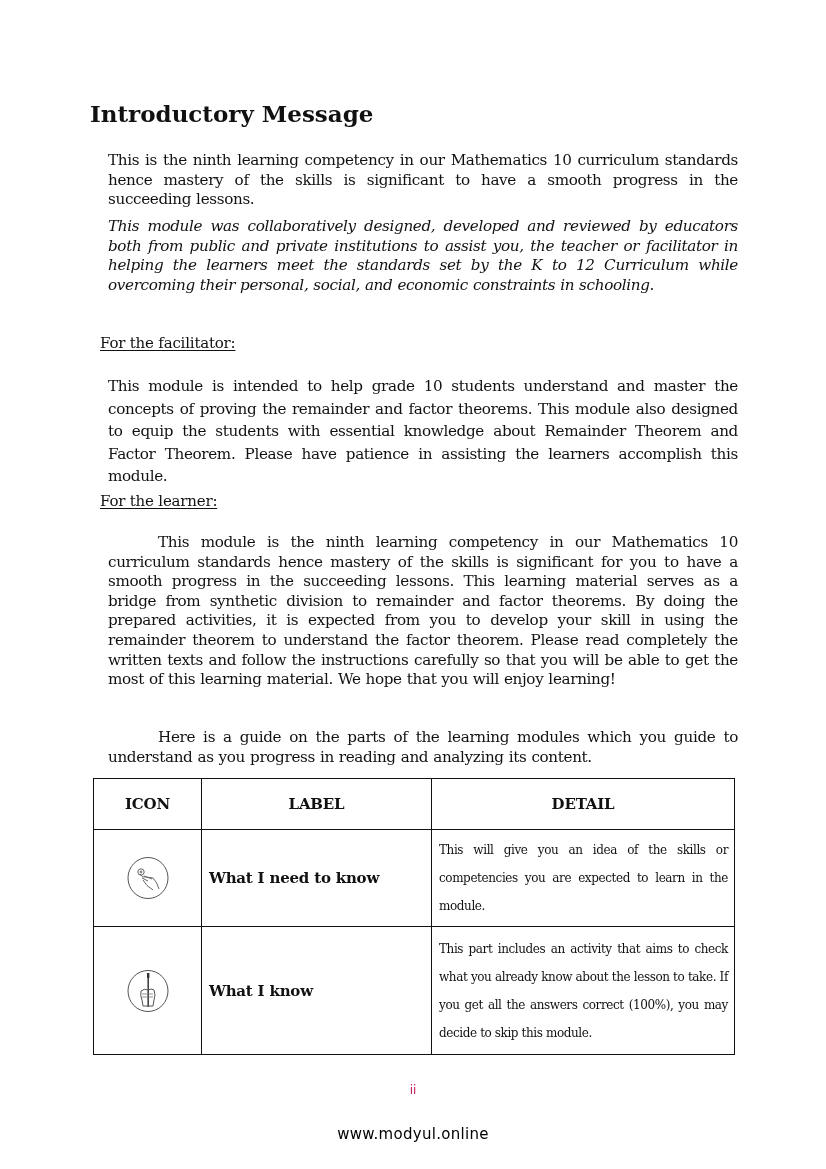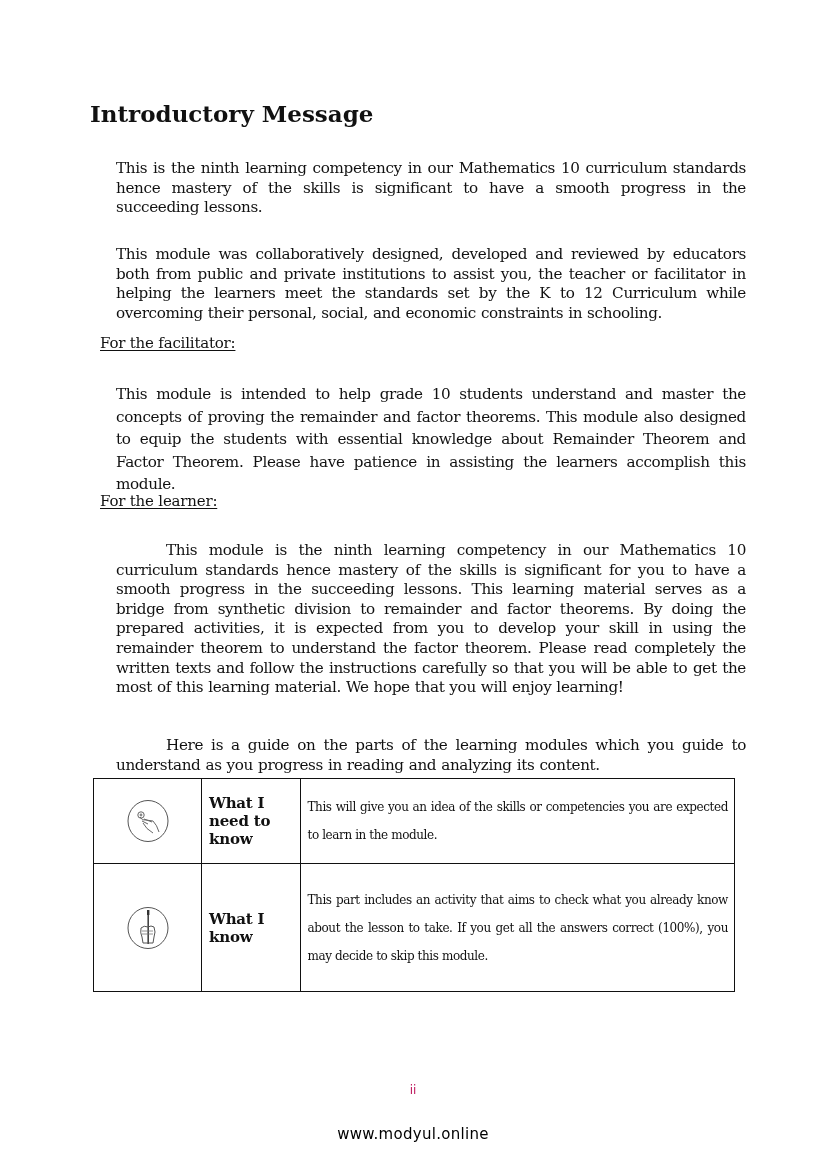--- a/index.html
+++ b/index.html
@@ -1,21 +1,21 @@
 <!DOCTYPE html>
 <html><head>
   <meta charset="utf-8">
   <style>
     html, body { margin: 0; padding: 0; background: #ffffff; }
     body { width: 826px; height: 1169px; position: relative; overflow: hidden;
            font-family: "DejaVu Serif", "Liberation Serif", serif; color: #111; }
     h1 { position: absolute; left: 90px; top: 100px; margin: 0;
          font-family: "DejaVu Serif", serif; font-weight: bold; font-size: 23px;
          letter-spacing: 0; color: #111; }
-    .para { position: absolute; left: 100px; width: 630px; margin: 16px;
+    .para { position: absolute; left: 100px; width: 630px; margin: 8px;
             font-size: 15.2px; line-height: 21.2px; text-align: justify;
             text-align-last: left; letter-spacing: -0.35px; word-spacing: 0.5px; }
     .para.tight { line-height: 19.6px; }
     .para.loose { line-height: 22.5px; }
     .indent { text-indent: 50px; }
     .subhead { position: absolute; left: 100px; margin: 0; font-weight: normal;
                font-size: 15px; text-decoration: underline; text-underline-offset: 2px;
                letter-spacing: -0.2px; }
     table.guide { position: absolute; left: 93px; top: 778px; width: 642px;
                   border-collapse: collapse; font-size: 14.5px; }
@@ -35,34 +35,39 @@
                  font-family: "DejaVu Sans", sans-serif; font-size: 15px; color: #000000;
                  letter-spacing: 0.3px; }
   </style>
 </head>
 <body>
 
 <h1>Introductory Message</h1>
 
 <p class="para tight" style="top:143px;">This is the ninth learning competency in our Mathematics 10 curriculum standards hence mastery of the skills is significant to have a smooth progress in the succeeding lessons.</p>
 
-<p class="para tight" style="top:229px;">This module was collaboratively designed, developed and reviewed by educators both from public and private institutions to assist you, the teacher or facilitator in helping the learners meet the standards set by the K to 12 Curriculum while overcoming their personal, social, and economic constraints in schooling.</p>
+<p class="para tight" style="top:209px;font-style:italic;">This module was collaboratively designed, developed and reviewed by educators both from public and private institutions to assist you, the teacher or facilitator in helping the learners meet the standards set by the K to 12 Curriculum while overcoming their personal, social, and economic constraints in schooling.</p>
 
 <p class="subhead" style="top:334px;">For the facilitator:</p>
 
 <p class="para loose" style="top:367px;">This module is intended to help grade 10 students understand and master the concepts of proving the remainder and factor theorems.  This module also designed to equip the students with essential knowledge about Remainder Theorem and Factor Theorem. Please have patience in assisting the learners accomplish this module.</p>
 
 <p class="subhead" style="top:492px;">For the learner:</p>
 
 <p class="para indent tight" style="top:525px;">This module is the ninth learning competency in our Mathematics 10 curriculum standards hence mastery of the skills is significant for you to have a smooth progress in the succeeding lessons. This learning material serves as a bridge from synthetic division to remainder and factor theorems. By doing the prepared activities, it is expected from you to develop your skill in using the remainder theorem to understand the factor theorem. Please read completely the written texts and follow the instructions carefully so that you will be able to get the most of this learning material. We hope that you will enjoy learning!</p>
 
 <p class="para indent tight" style="top:720px;">Here is a guide on the parts of the learning modules which you guide to understand as you progress in reading and analyzing its content.</p>
 
 <table class="guide">
   <tbody>
+      <tr>
+    <th class="col-icon">ICON</th>
+    <th class="col-label">LABEL</th>
+    <th>DETAIL</th>
+  </tr>
   <tr class="row1">
     <td class="col-icon">
       <span class="icon-wrap">
         <svg width="44" height="44" viewBox="0 0 44 44">
           <ellipse cx="22" cy="22" rx="20" ry="20.5" fill="none" stroke="#555" stroke-width="1"></ellipse>
           <circle cx="15" cy="16" r="3.2" fill="none" stroke="#666" stroke-width="1"></circle>
           <circle cx="15" cy="16" r="1.4" fill="#888"></circle>
           <path d="M14 18 Q16 22 20 21 L27 22 Q31 26 33 33 M16 22 L22 25 M18 20 L26 23 M17 24 Q20 30 27 34" fill="none" stroke="#666" stroke-width="1"></path>
         </svg>
       </span>

